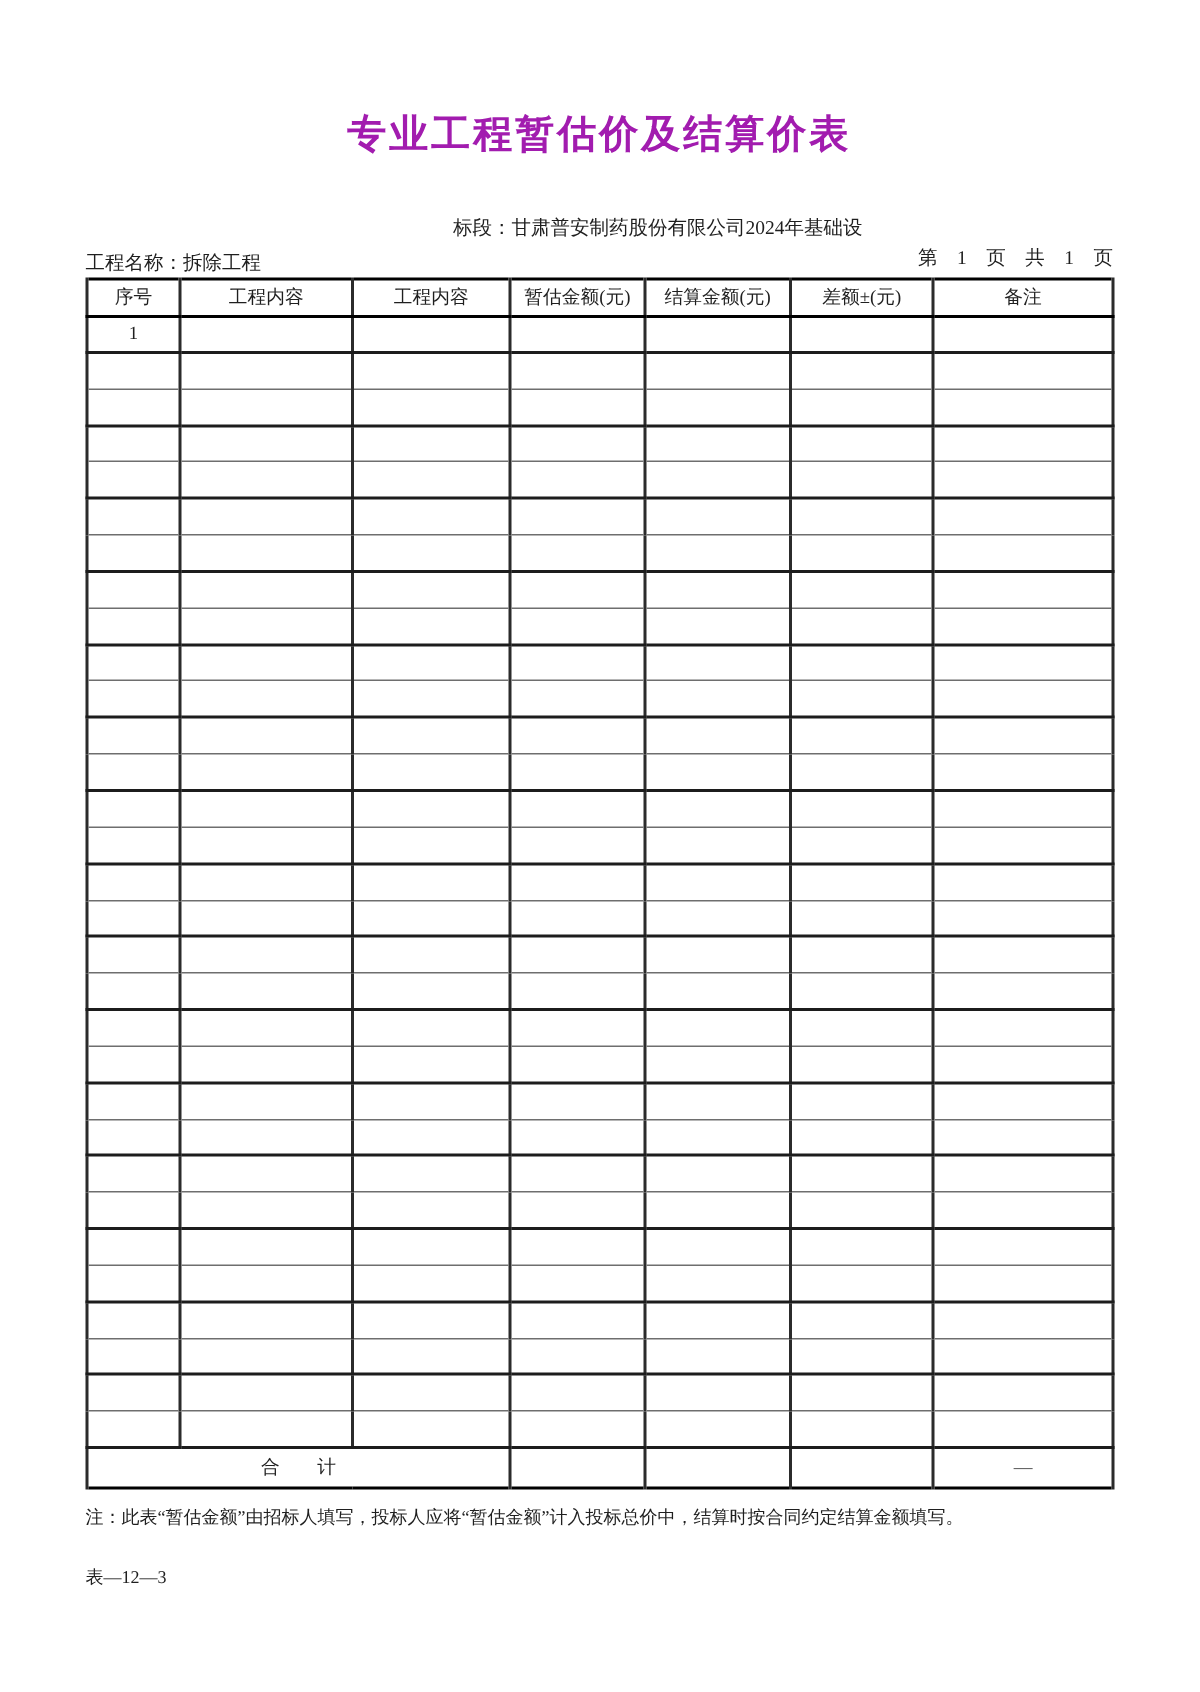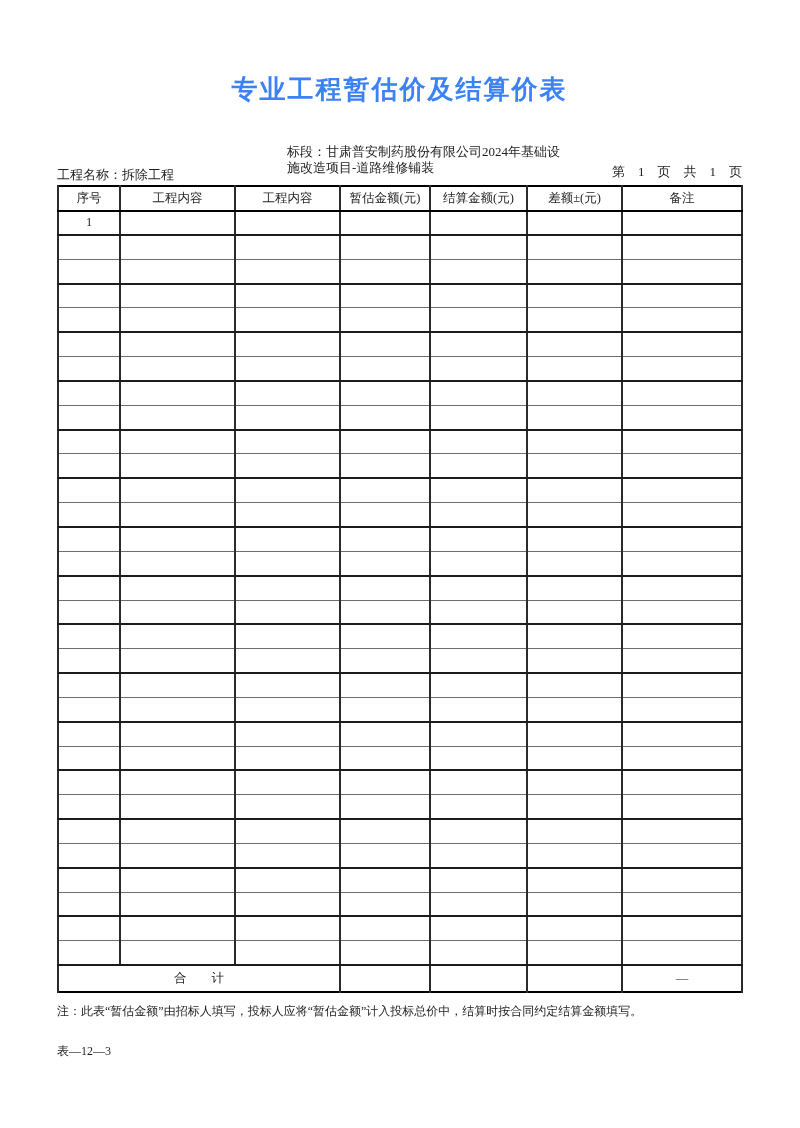--- a/index.html
+++ b/index.html
@@ -18,39 +18,39 @@
     font-family: "Liberation Serif", "DejaVu Serif", serif;
     color: #1f1f1f;
     overflow: hidden;
   }
   .title {
     margin: 74px 0 0 0;
     text-align: center;
     font-size: 26px;
     font-weight: bold;
     letter-spacing: 2px;
-    color: #3b82f6;
+    color: #a21caf;
     line-height: 1.25;
   }
   .meta {
     position: relative;
     margin-top: 37px;
     height: 41px;
     font-size: 13px;
     line-height: 16px;
   }
   .meta-left {
     position: absolute;
     left: 0;
     bottom: 2px;
     white-space: nowrap;
   }
   .meta-center {
     position: absolute;
-    left: 230px;
+    left: 245px;
     top: 0;
     white-space: nowrap;
   }
   .meta-right {
     position: absolute;
     right: 0;
     bottom: 5px;
     white-space: nowrap;
   }
   table.price-table {
@@ -116,21 +116,20 @@
 <body>
 
 <div class="page">
 
   <h1 class="title">专业工程暂估价及结算价表</h1>
 
   <div class="meta">
     <div class="meta-left">工程名称：拆除工程</div>
     <div class="meta-center">
       <div>标段：甘肃普安制药股份有限公司2024年基础设</div>
-      <div>施改造项目-道路维修铺装</div>
     </div>
     <div class="meta-right">第　1　页　共　1　页</div>
   </div>
 
   <table class="price-table">
     <colgroup>
         <col style="width: 62px;">
         <col style="width: 115px;">
         <col style="width: 105px;">
         <col style="width: 90px;">

